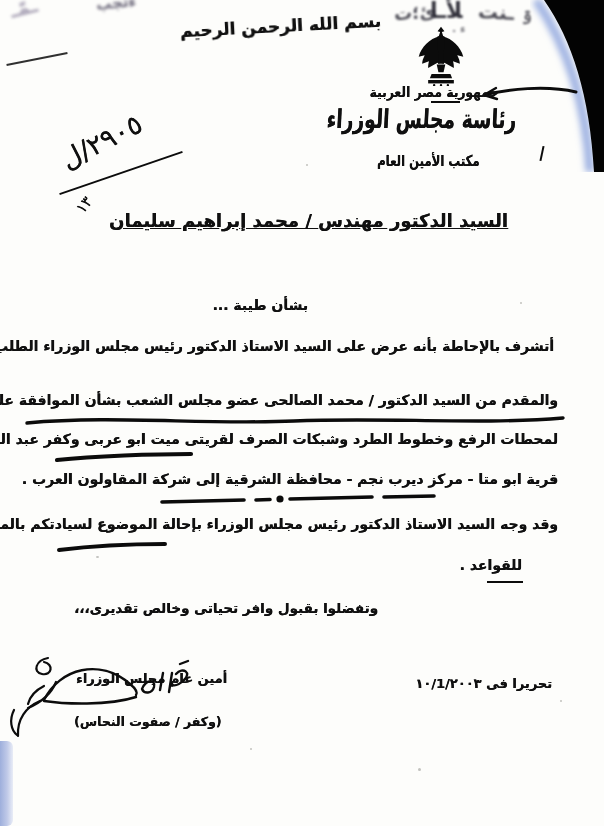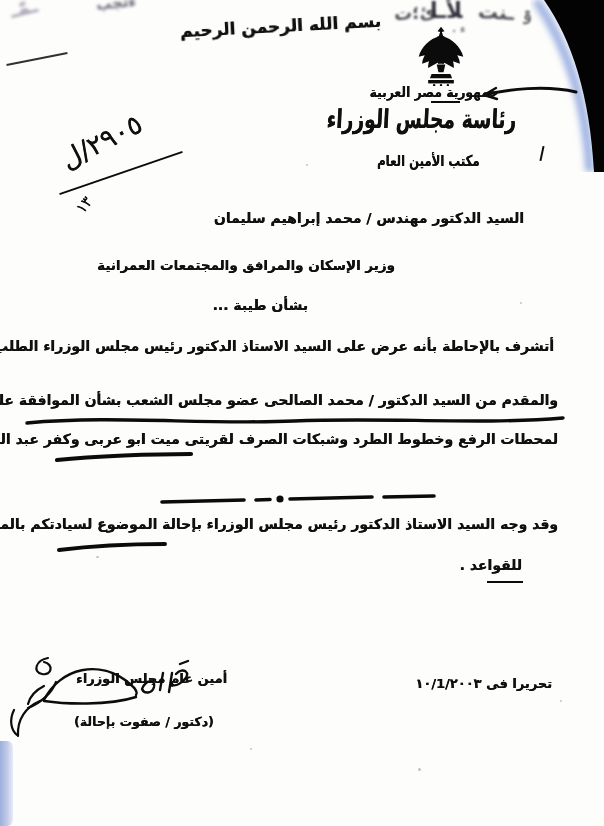--- a/index.html
+++ b/index.html
@@ -68,54 +68,55 @@
 
   <div class="abs ar" style="right:106px;top:84px;font-size:14px;transform:scaleX(.88);transform-origin:right;">جمهورية مصر العربية</div>
   <div class="ink-line" style="left:431px;top:101px;width:29px;height:2px;"></div>
   <div class="abs ar" style="right:88px;top:104px;font-size:26px;transform:scaleX(.72) skewX(-4deg);transform-origin:right;">رئاسة مجلس الوزراء</div>
   <div class="abs ar" style="right:124px;top:152px;font-size:15px;transform:scaleX(.78);transform-origin:right;">مكتب الأمين العام</div>
 
   <div class="abs ar" style="left:58px;top:126px;font-size:27px;font-weight:normal;transform:rotate(-27deg);">٢٩٠٥/ل</div>
   <div class="ink-line" style="left:56px;top:172px;width:130px;height:2px;transform:rotate(-19deg);"></div>
   <div class="abs ar" style="left:76px;top:196px;font-size:15px;font-weight:normal;transform:rotate(-52deg);">١٣</div>
 
-  <div class="abs ar" style="right:80px;top:210px;font-size:14px;">السيد الدكتور مهندس / محمد إبراهيم سليمان</div>
-  <div class="abs ar" style="left:97px;top:257px;font-size:13.5px;">وزير الإسكان والمرافق والمجتمعات العمرانية</div>
+  <div class="abs ar" style="right:96px;top:210px;font-size:18px;text-decoration:underline;">السيد الدكتور مهندس / محمد إبراهيم سليمان</div>
   <div class="abs ar" style="right:296px;top:297px;font-size:14px;">بشأن طيبة ...</div>
 
   <div class="abs ar body-line" style="right:50px;top:338px;">أتشرف بالإحاطة بأنه عرض على السيد الاستاذ الدكتور رئيس مجلس الوزراء الطلب المرفق</div>
 
   <div class="abs ar body-line" style="right:46px;top:392px;">والمقدم من السيد الدكتور / محمد الصالحى عضو مجلس الشعب بشأن الموافقة على الإسناد المباشر</div>
   <svg class="abs" style="left:24px;top:412px;" width="542" height="16" viewBox="0 0 542 16">
     <path d="M3,11 C90,3 180,13 270,9 C360,5 455,13 539,6" stroke="#0b0b0b" stroke-width="3.4" fill="none" stroke-linecap="round"></path>
   </svg>
 
   <div class="abs ar body-line" style="right:46px;top:431px;">لمحطات الرفع وخطوط الطرد وشبكات الصرف لقريتى ميت ابو عربى وكفر عبد الملك منصور لمحطة</div>
   <svg class="abs" style="left:54px;top:451px;" width="140" height="12" viewBox="0 0 140 12">
     <path d="M3,9 C40,5 100,3 137,3" stroke="#0b0b0b" stroke-width="4.2" fill="none" stroke-linecap="round"></path>
   </svg>
 
+  <div class="abs ar body-line" style="right:46px;top:471px;">قرية ابو متا - مركز ديرب نجم - محافظة الشرقية إلى شركة المقاولون العرب .</div>
   <svg class="abs" style="left:158px;top:492px;" width="280" height="14" viewBox="0 0 280 14">
     <g stroke="#0b0b0b" stroke-width="3.6" fill="none" stroke-linecap="round">
       <path d="M4,10 L86,8"></path>
         <path d="M98,8 L112,7.5"></path>
         <circle cx="122" cy="7" r="1.8" fill="#0b0b0b"></circle>
       <path d="M132,7 L214,5"></path>
         <path d="M226,5 L276,4"></path>
     </g>
   </svg>
 
   <div class="abs ar body-line" style="right:46px;top:516px;">وقد وجه السيد الاستاذ الدكتور رئيس مجلس الوزراء بإحالة الموضوع لسيادتكم بالموافقة طبقا</div>
   <svg class="abs" style="left:56px;top:541px;" width="112" height="12" viewBox="0 0 112 12">
     <path d="M3,9 C35,5 80,3 109,3" stroke="#0b0b0b" stroke-width="4" fill="none" stroke-linecap="round"></path>
   </svg>
 
   <div class="abs ar body-line" style="right:82px;top:557px;text-align:center;">للقواعد .</div>
   <div class="ink-line" style="left:487px;top:581px;width:36px;height:2.4px;"></div>
 
+  <div class="abs ar" style="right:226px;top:600px;font-size:13.5px;">وتفضلوا بقبول وافر تحياتى وخالص تقديرى،،،</div>
 
   <div class="abs ar" style="left:76px;top:671px;font-size:13px;">أمين عام مجلس الوزراء</div>
 
   <svg class="abs" style="left:38px;top:658px;" width="160" height="56" viewBox="0 0 160 56">
     <g stroke="#0c0c0c" stroke-width="2.4" fill="none" stroke-linecap="round">
       <path d="M6,42 C22,10 62,0 92,26 C97,30 100,34 98,37"></path>
       <path d="M98,39 C70,48 26,46 6,43"></path>
       <path d="M104,31 c4,-10 14,-10 12,-2 c-2,7 -10,7 -12,2"></path>
       <path d="M122,32 l3,-17 M131,34 l3,-19"></path>
       <path d="M138,16 c7,-8 16,-1 8,6 c-4,4 -9,6 -12,5"></path>
@@ -126,21 +127,21 @@
   <svg class="abs" style="left:4px;top:652px;" width="58" height="88" viewBox="0 0 58 88">
     <g stroke="#0c0c0c" stroke-width="2.2" fill="none" stroke-linecap="round">
       <path d="M44,6 c-12,2 -16,14 -6,16 c10,2 12,-10 2,-12"></path>
       <path d="M40,34 c-8,4 -14,10 -16,18"></path>
       <path d="M24,56 c14,-6 24,-16 28,-26"></path>
       <path d="M14,84 c-1,-17 8,-29 22,-35"></path>
       <path d="M10,58 c-5,10 -3,20 3,25"></path>
     </g>
   </svg>
 
-  <div class="abs ar" style="left:74px;top:714px;font-size:12.5px;">(دكتور / صفوت بإحالة)</div>
+  <div class="abs ar" style="left:74px;top:714px;font-size:12.5px;">(وكفر / صفوت النحاس)</div>
 
   <div class="abs ar" style="right:52px;top:676px;font-size:13px;">تحريرا فى ١٠/1/٢٠٠٣</div>
 
   <div class="abs" style="left:0;top:741px;width:13px;height:85px;border-radius:0 6px 6px 0;
        background:linear-gradient(90deg,#93a6d8 0%,#b9c4e6 55%,#e7ebf6 100%);opacity:.9;"></div>
 
   <div class="sp" style="left:306px;top:164px;width:2px;height:2px;"></div>
   <div class="sp" style="left:520px;top:302px;width:2px;height:2px;"></div>
   <div class="sp" style="left:96px;top:556px;width:3px;height:2px;"></div>
   <div class="sp" style="left:418px;top:768px;width:3px;height:3px;"></div>

